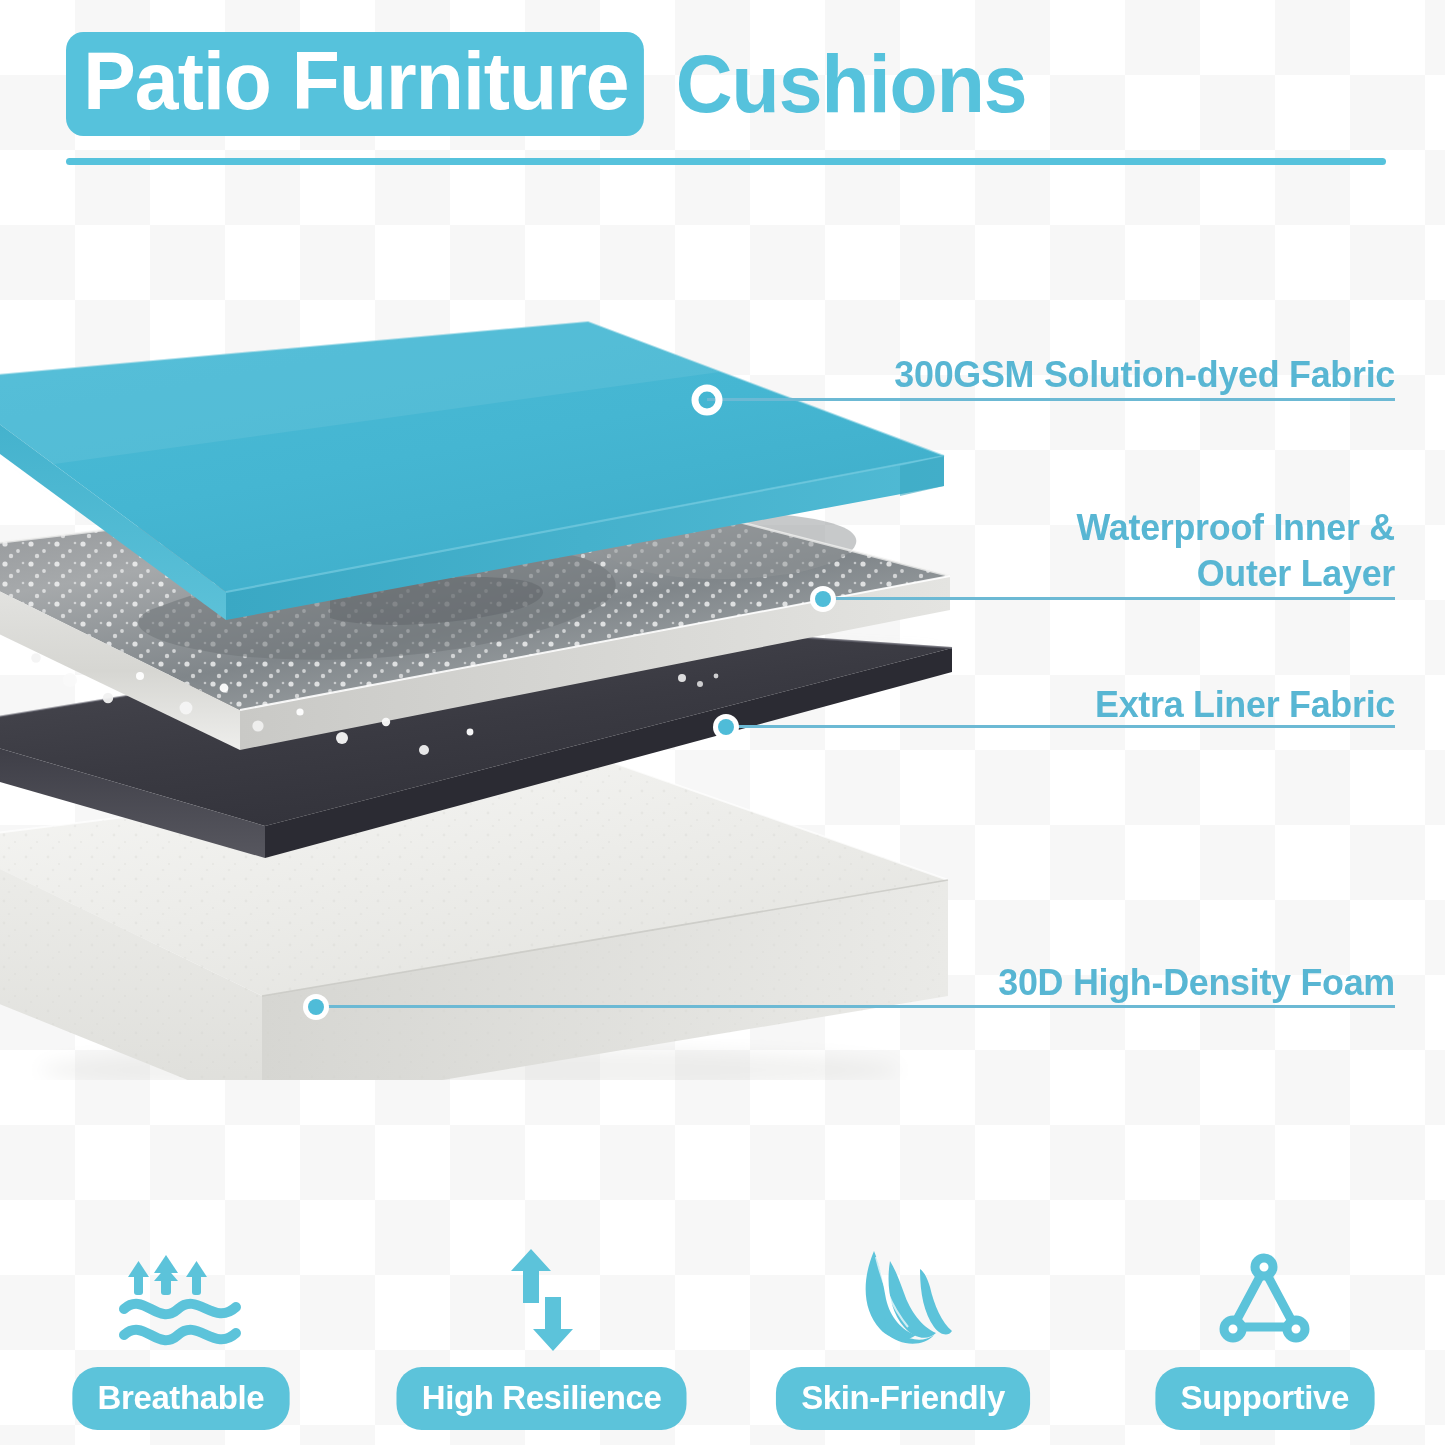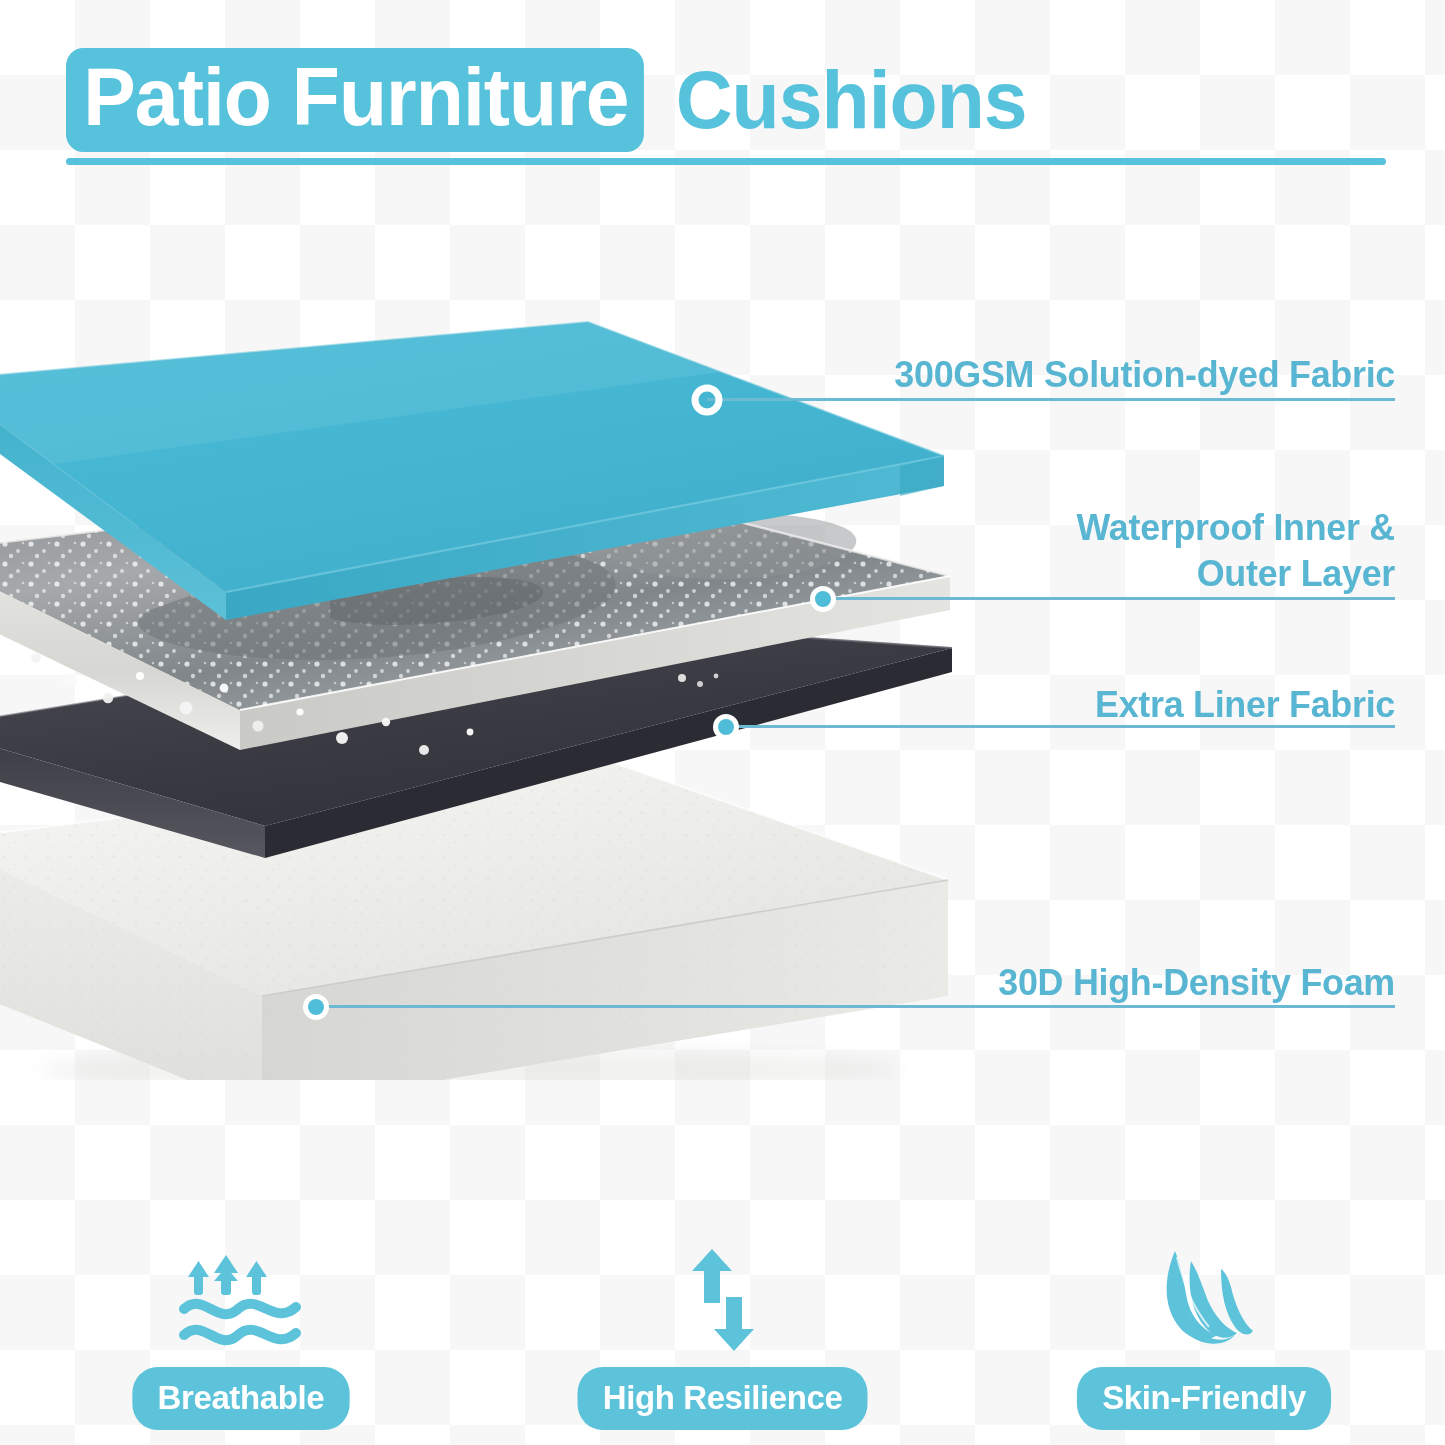--- a/index.html
+++ b/index.html
@@ -17,21 +17,21 @@
     background-image:
       linear-gradient(45deg, #f7f7f7 25%, transparent 25%, transparent 75%, #f7f7f7 75%),
       linear-gradient(45deg, #f7f7f7 25%, transparent 25%, transparent 75%, #f7f7f7 75%);
     background-size: 150px 150px, 150px 150px;
     background-position: 0 0, 75px 75px;
   }
 
   
   #title-block {
     position: absolute;
-    left: 66px; top: 52px;
+    left: 66px; top: 36px;
     width: 1320px; height: 118px;
   }
   .title-row {
     display: flex;
     align-items: center;
     height: 96px;
     white-space: nowrap;
   }
   .title-badge {
     background: #56c2dc;
@@ -376,16 +376,33 @@
             <path d="M56 70 C 70 92, 92 98, 106 88 C 96 100, 72 100, 58 86 Z"></path>
           </g>
           <g stroke="#ffffff" stroke-width="2" opacity="0.7" fill="none">
             <path d="M48 10 C 54 34, 62 58, 80 80"></path>
           </g>
         </svg>
       </div>
       <div class="feature-pill">Skin-Friendly</div>
     </div>
 
+    <div class="feature">
+      <div class="feature-icon">
+        <svg width="150" height="108" viewBox="0 0 150 108">
+          <g stroke="#5cc3da" stroke-width="9" fill="none" stroke-linecap="round">
+            <path d="M75 22 L106 80"></path>
+            <path d="M75 22 L44 80"></path>
+            <path d="M44 80 L106 80"></path>
+          </g>
+          <g fill="#ffffff" stroke="#5cc3da" stroke-width="9">
+            <circle cx="75" cy="20" r="9"></circle>
+            <circle cx="44" cy="82" r="9"></circle>
+            <circle cx="107" cy="82" r="9"></circle>
+          </g>
+        </svg>
+      </div>
+      <div class="feature-pill">Supportive</div>
+    </div>
 
   </div>
 
 </div>
 
 </body></html>

